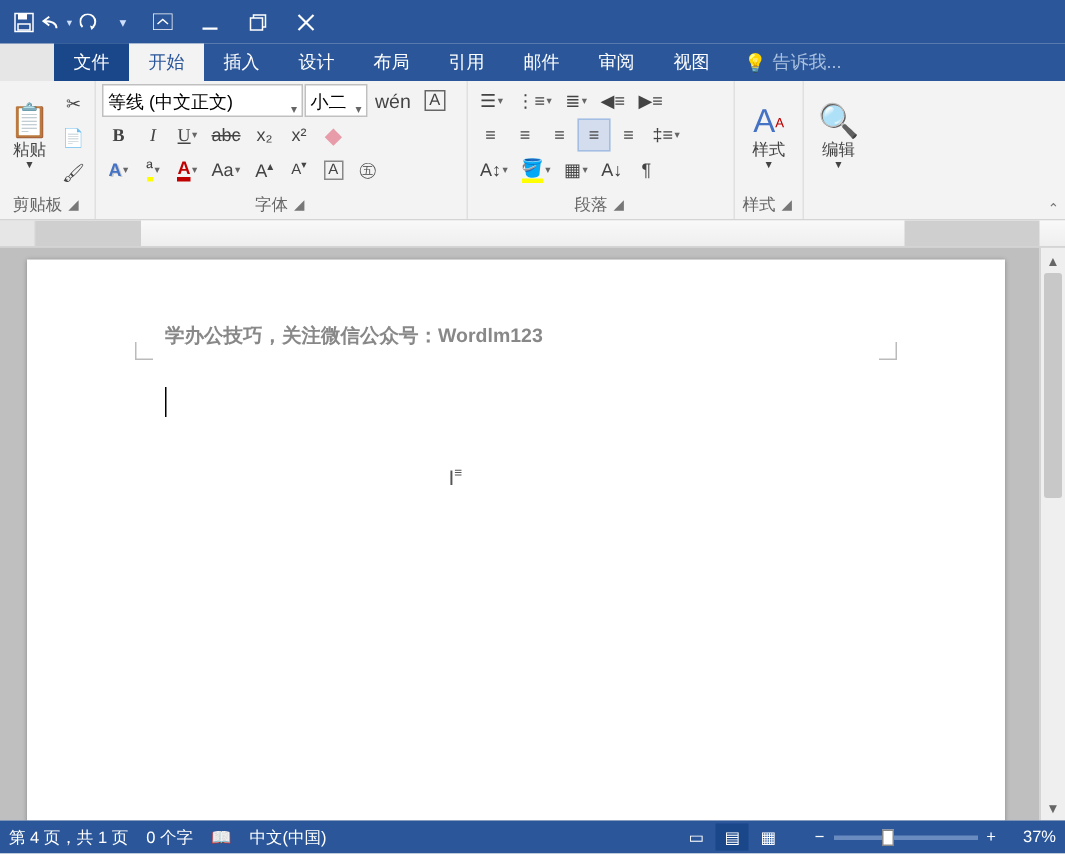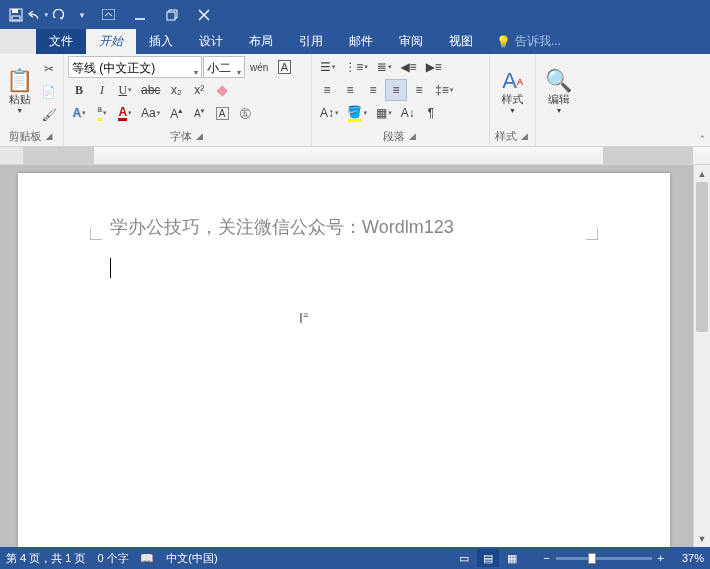--- a/index.html
+++ b/index.html
@@ -9,21 +9,21 @@
 .titlebar { height:29px; background:#2b579a; display:flex; align-items:center; color:#fff; font-size:12px; }
 .qat { display:flex; align-items:center; gap:2px; padding-left:6px; }
 .qat .ic { width:20px; height:22px; display:flex; align-items:center; justify-content:center; cursor:pointer; }
 .titlebar .title { flex:1; text-align:center; font-size:12px; }
 .wincontrols { display:flex; }
 .wincontrols .wc { width:32px; height:29px; display:flex; align-items:center; justify-content:center; cursor:pointer; font-size:13px; }
 
 
 .tabs { height:25px; background:#2b579a; display:flex; align-items:stretch; color:#fff; font-size:12px;margin-left:36px; }
 .tab { padding:0 13px; display:flex; align-items:center; cursor:pointer; }
-.tab.active { background:#f3f3f3; color:#2b579a;font-style:italic; }
+.tab.active { background:#f3f3f3; color:#2b579a; }
 .tellme { padding:0 10px; display:flex; align-items:center; color:#a9c0e0; gap:4px; }
 .bulb { color:#a9c0e0; }
 .rightarea { margin-left:auto; display:flex; }
 .signin { padding:0 12px; display:flex; align-items:center; cursor:pointer; }
 .shareblk { display:flex; align-items:center; padding:0 10px; gap:4px; cursor:pointer; }
 
 
 .ribbon { height:93px; background:#f3f3f3; border-bottom:1px solid #d4d4d4; display:flex; position:relative; }
 .group { border-right:1px solid #e0e0e0; padding:2px 4px 2px 4px; display:flex; flex-direction:column; position:relative; }
 .group-body { flex:1; display:flex; }
@@ -43,21 +43,21 @@
 .ruler { height:18px; background:#fff; border-bottom:1px solid #d4d4d4; display:flex; }
 .ruler-gutter { width:24px; background:#e6e6e6; border-right:1px solid #d4d4d4; }
 .ruler-track { flex:1; background:linear-gradient(#f9f9f9,#eee); position:relative; }
 .ruler-dark { position:absolute; top:0; bottom:0; background:#cfcfcf; }
 
 
 .docarea { position:absolute; top:165px; bottom:22px; left:0; right:0; background:#bfbfbf; overflow:hidden; }
 .page { position:absolute; left:18px; top:8px; width:652px; height:800px; background:#fff; box-shadow:0 0 3px rgba(0,0,0,0.3); }
 .margin-tl { position:absolute; left:72px; top:55px; width:12px; height:12px; border-left:1px solid #bbb; border-bottom:1px solid #bbb; }
 .margin-tr { position:absolute; right:72px; top:55px; width:12px; height:12px; border-right:1px solid #bbb; border-bottom:1px solid #bbb; }
-.headertext { position:absolute; left:92px; top:42px; font-size:18px; color:#888; font-weight:400; }
+.headertext { position:absolute; left:92px; top:42px; font-size:13px; color:#888; font-weight:700; }
 .cursor { position:absolute; left:92px; top:85px; width:1px; height:20px; background:#000; animation:blink 1s steps(1) infinite; }
 @keyframes blink { 50% { opacity:0; } }
 .textcursor { position:absolute; left:281px; top:137px; font-size:14px; color:#555; }
 
 .vscroll { position:absolute; right:0; top:0; bottom:0; width:17px; background:#efefef; border-left:1px solid #d4d4d4; }
 .vscroll .up, .vscroll .down { height:17px; display:flex; align-items:center; justify-content:center; font-size:9px; color:#666; cursor:pointer; }
 .vscroll .down { position:absolute; bottom:0; width:100%; }
 .vscroll .thumb { position:absolute; top:17px; left:2px; right:2px; height:150px; background:#c8c8c8; border-radius:2px; }
 
 
@@ -181,21 +181,21 @@
         <div class="row">
           <div class="combo" style="width:134px">
               <span>等线 (中文正文)</span>
               <span class="dd">▾</span>
             </div>
           <div class="combo" style="width:42px">
               <span>小二</span>
               <span class="dd">▾</span>
             </div>
           <div class="btn">
-              <span style="font-size:10px">wén</span>
+              <span style="font-size:13px">wén</span>
             </div>
           <div class="btn">
               <span style="border:1px solid #666;padding:0 2px;font-size:11px">A</span>
             </div>
         </div>
         <div class="row">
           <div class="btn">
               <span class="bold">B</span>
             </div>
           <div class="btn">

